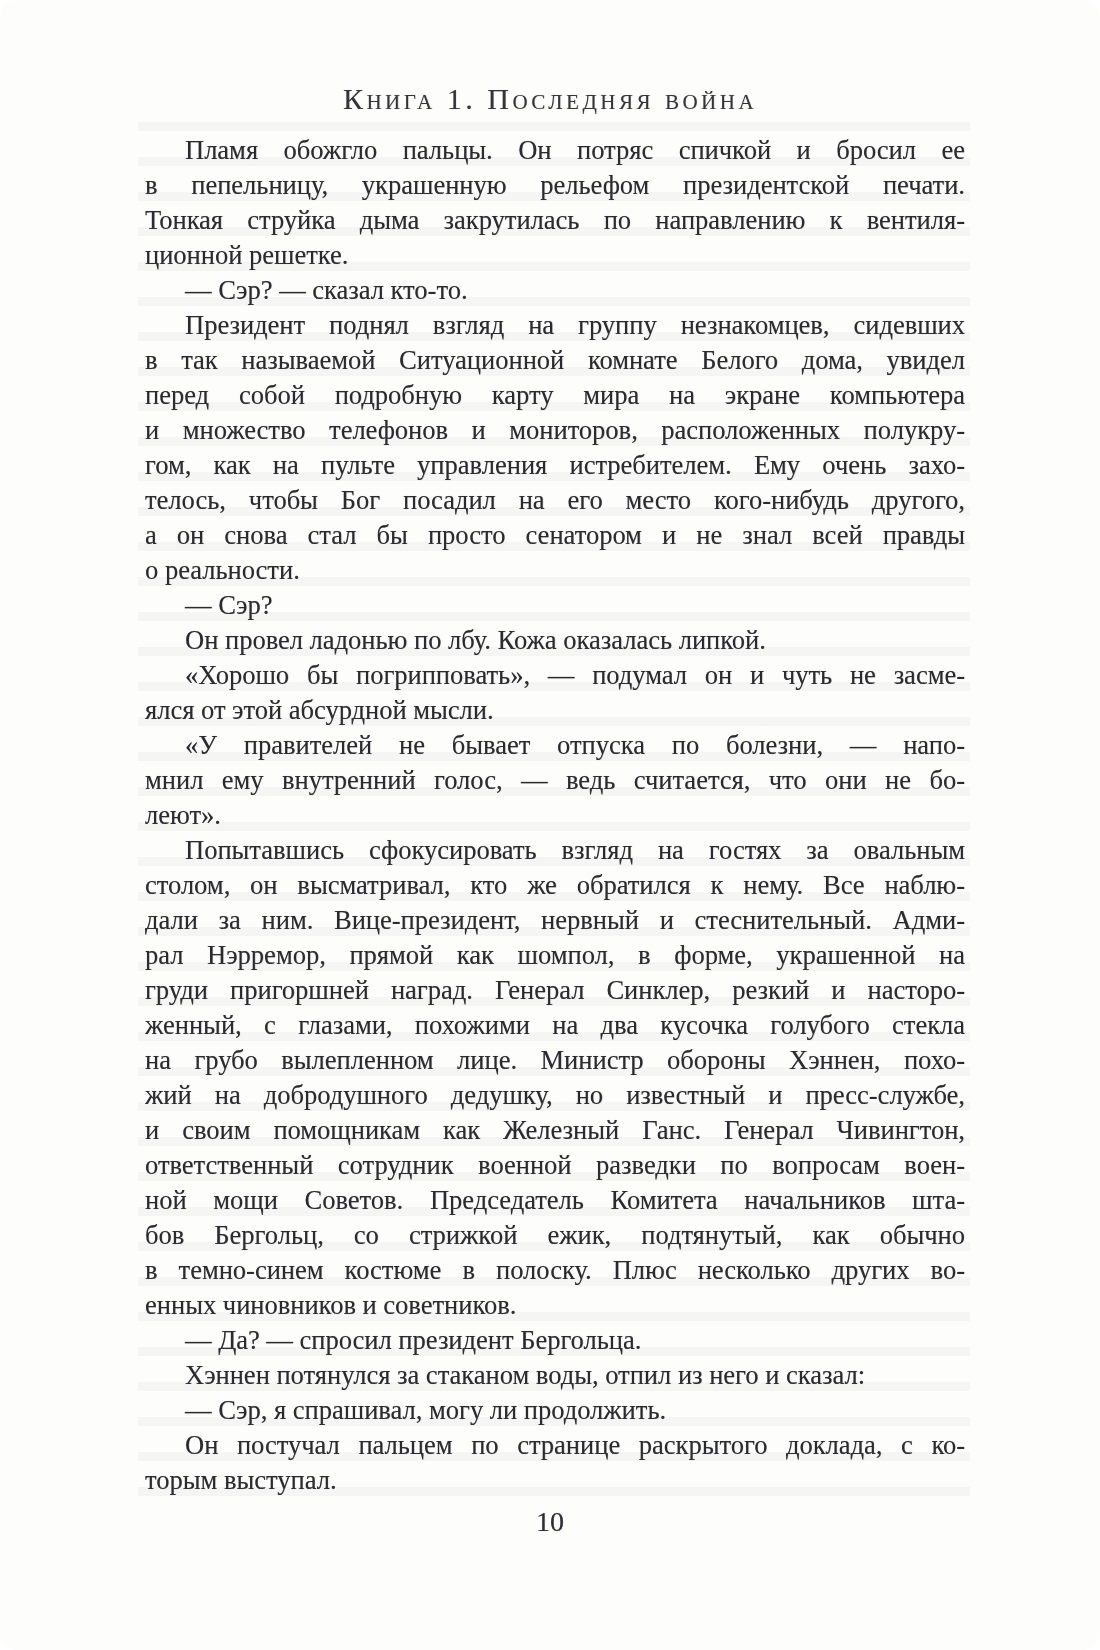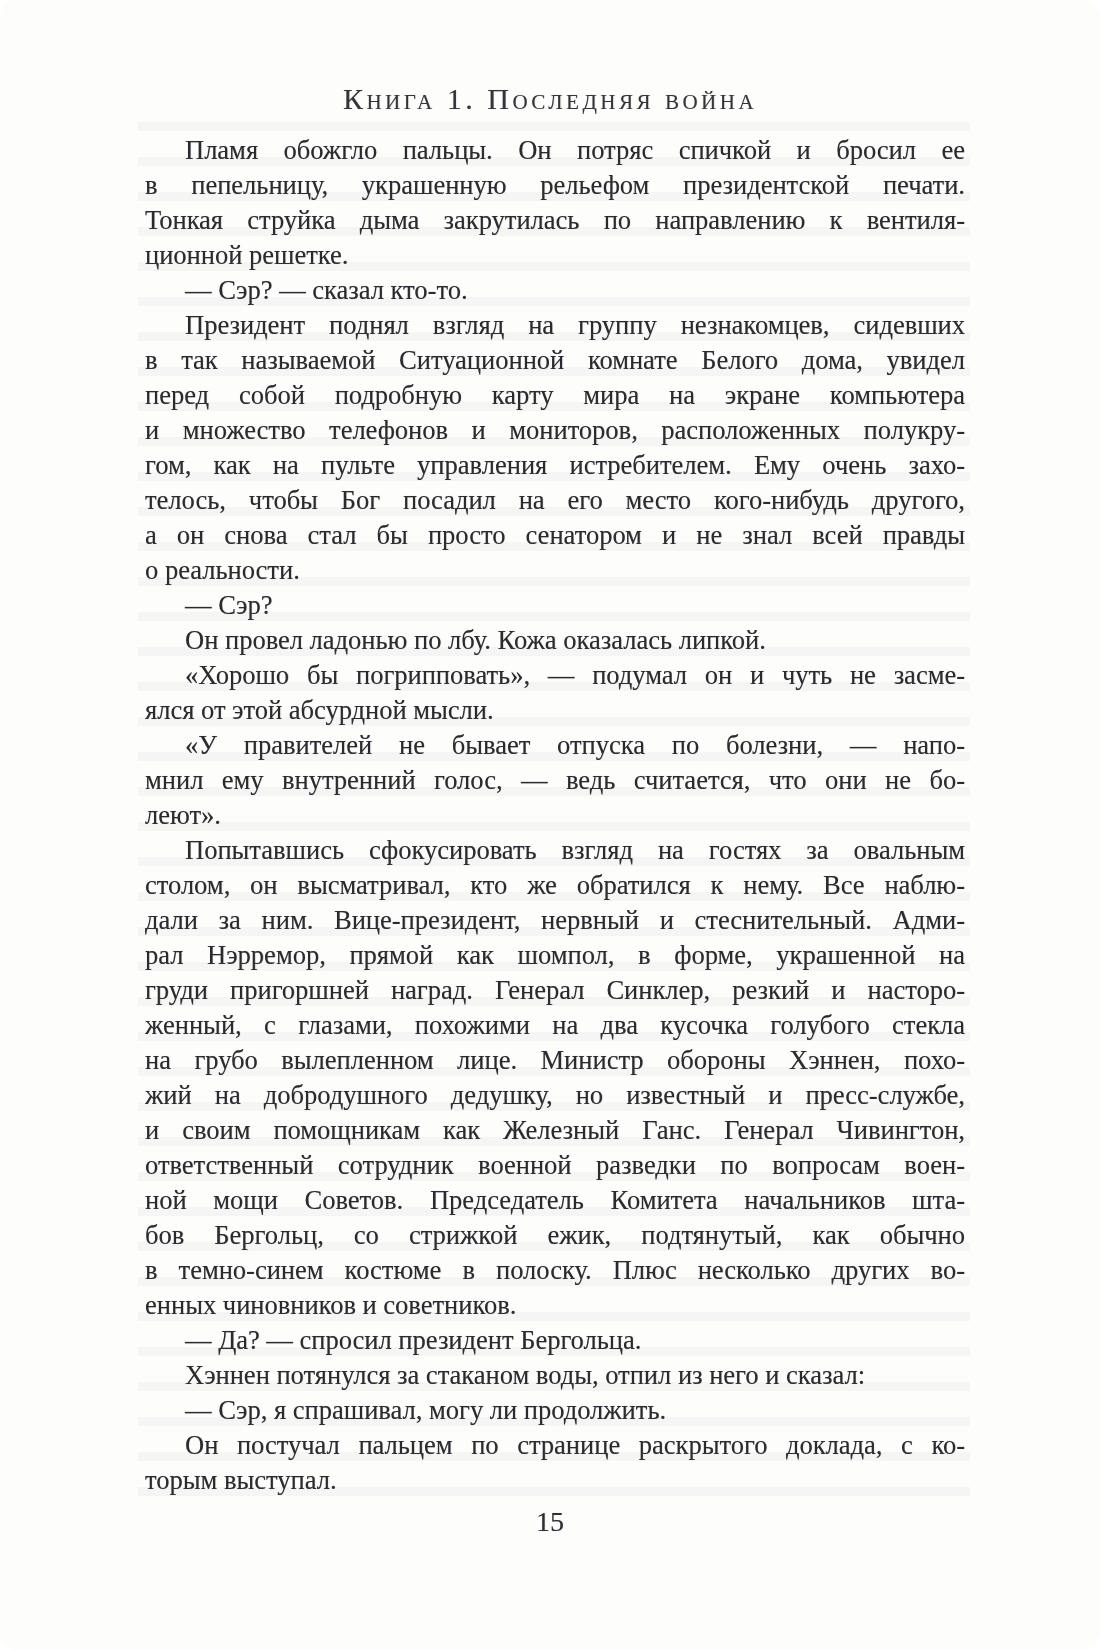--- a/index.html
+++ b/index.html
@@ -142,14 +142,14 @@
       </div>
       <div class="para">
         <div class="line first last">— Сэр, я спрашивал, могу ли продолжить.</div>
       </div>
       <div class="para">
         <div class="line first">Он постучал пальцем по странице раскрытого доклада, с ко-</div>
         <div class="line last">торым выступал.</div>
       </div>
     </div>
 
-  <div class="page-number">15</div>
+  <div class="page-number">10</div>
 </div>
 
 </body></html>

